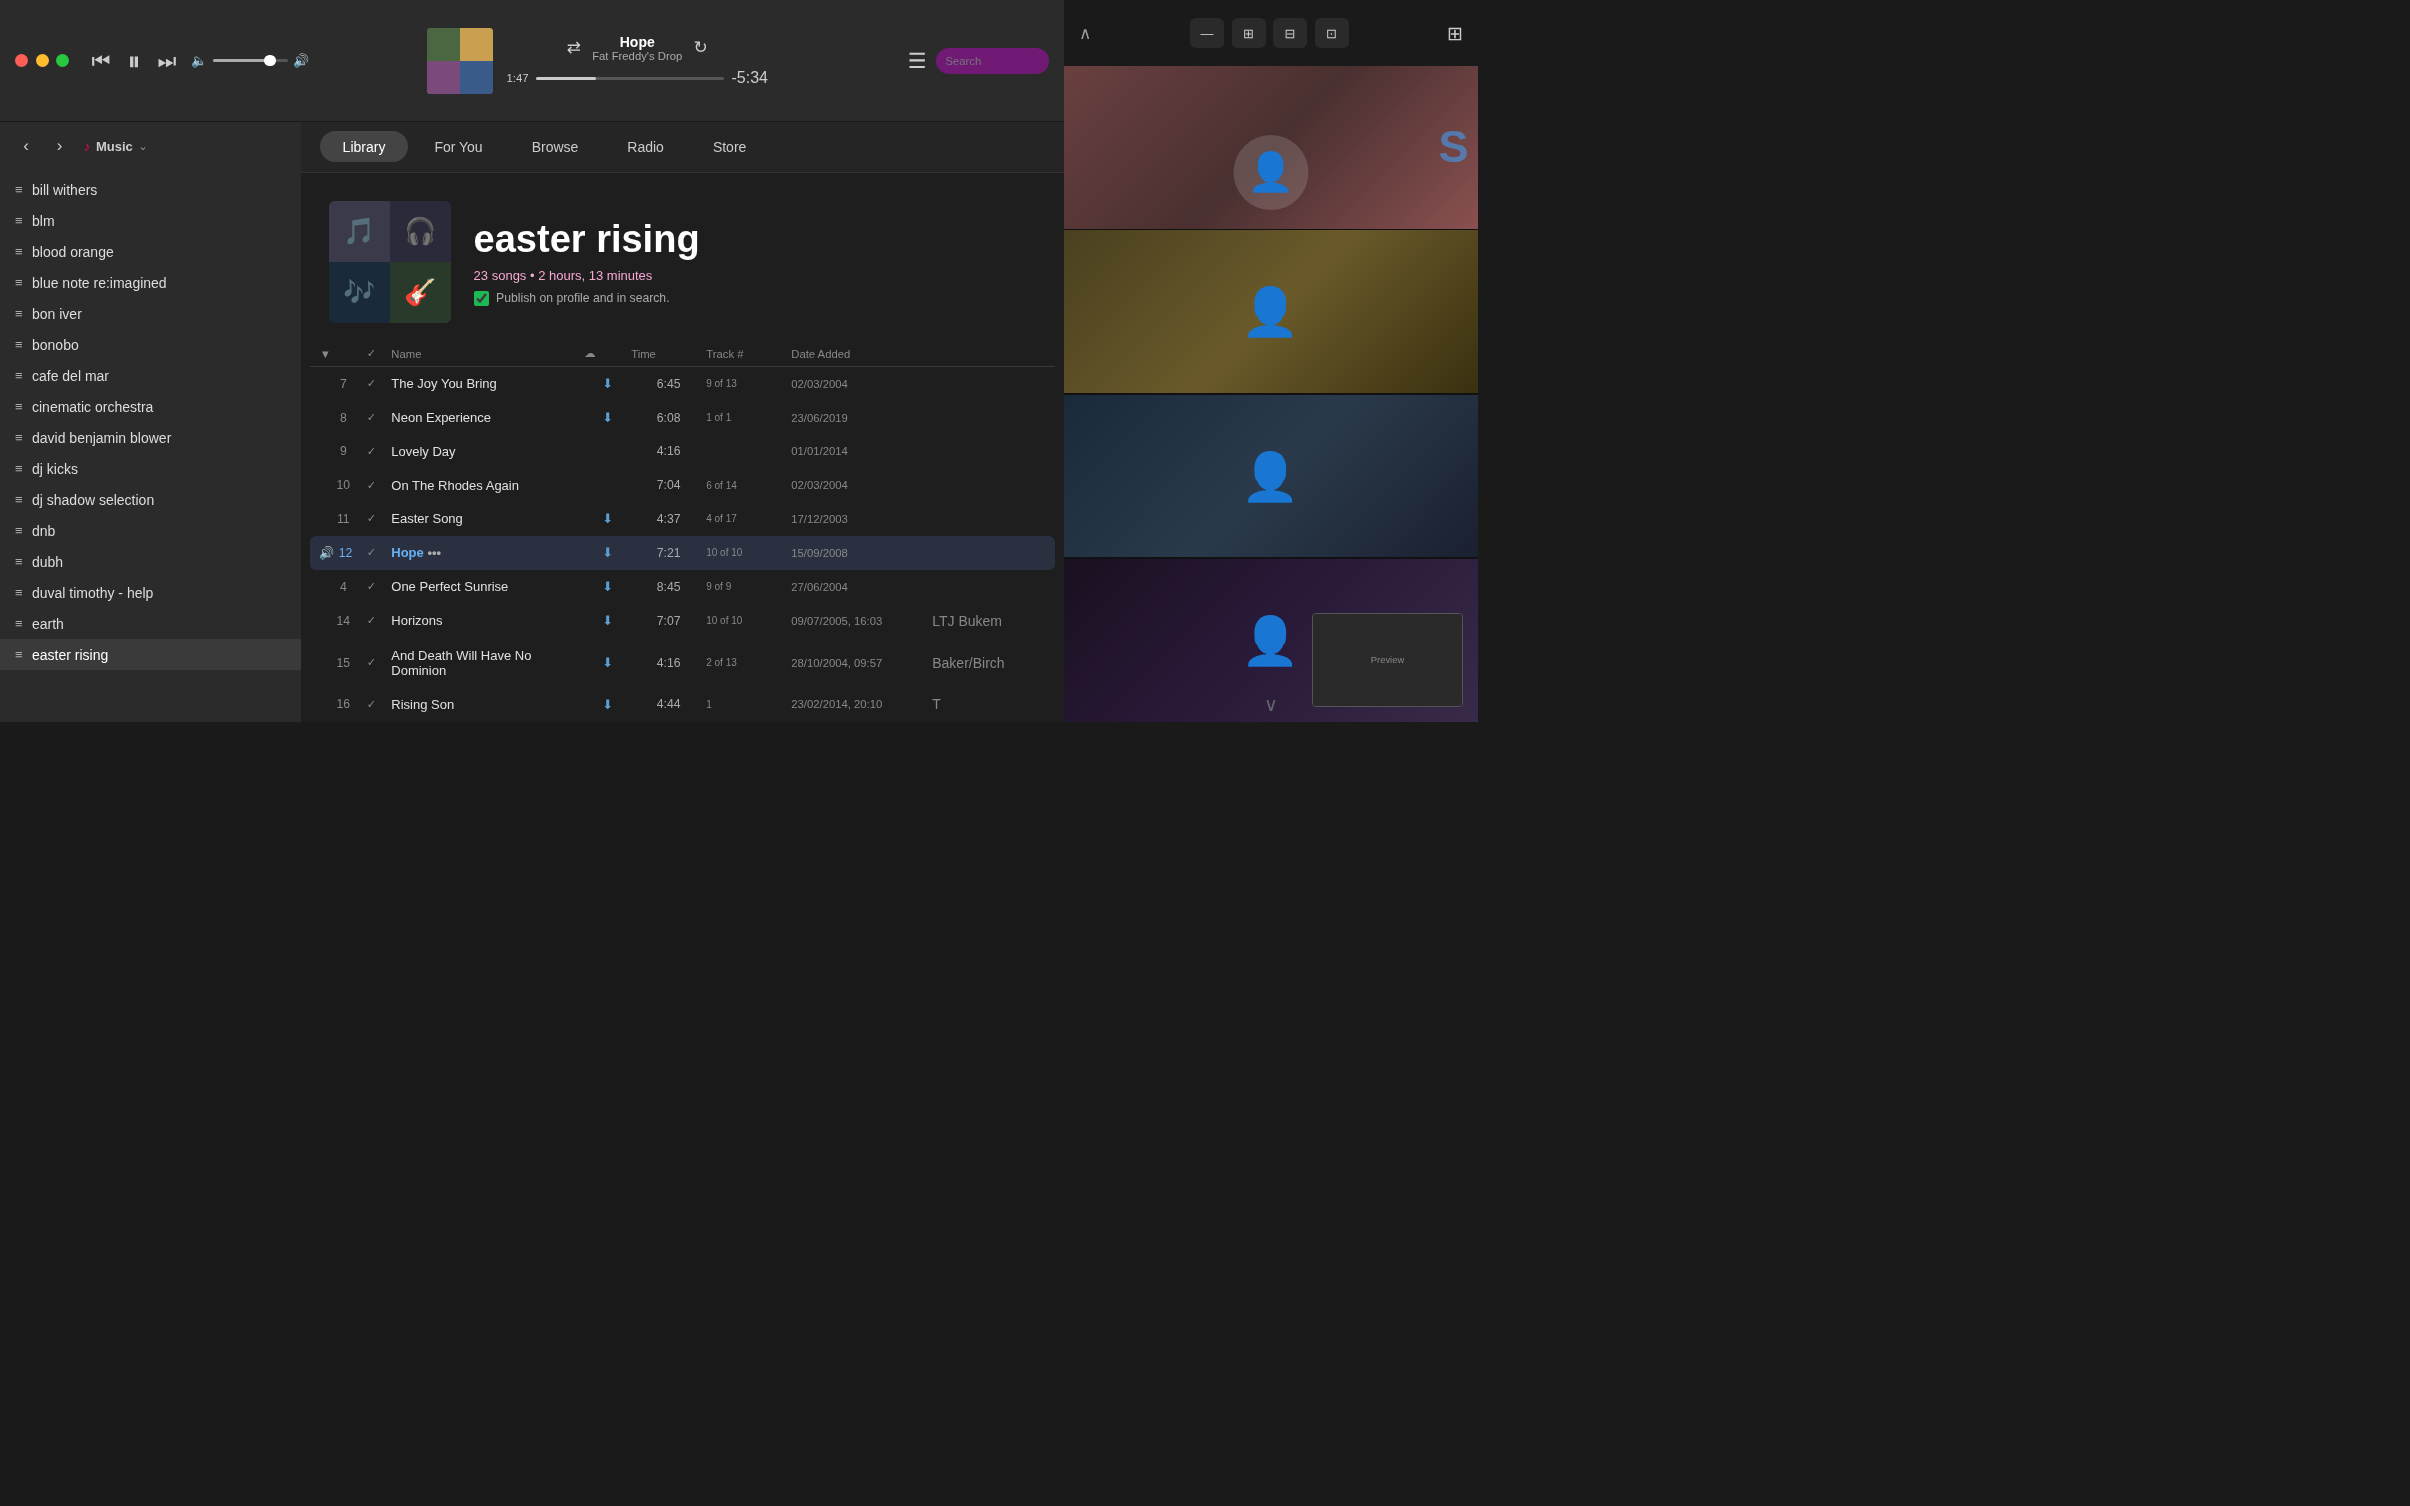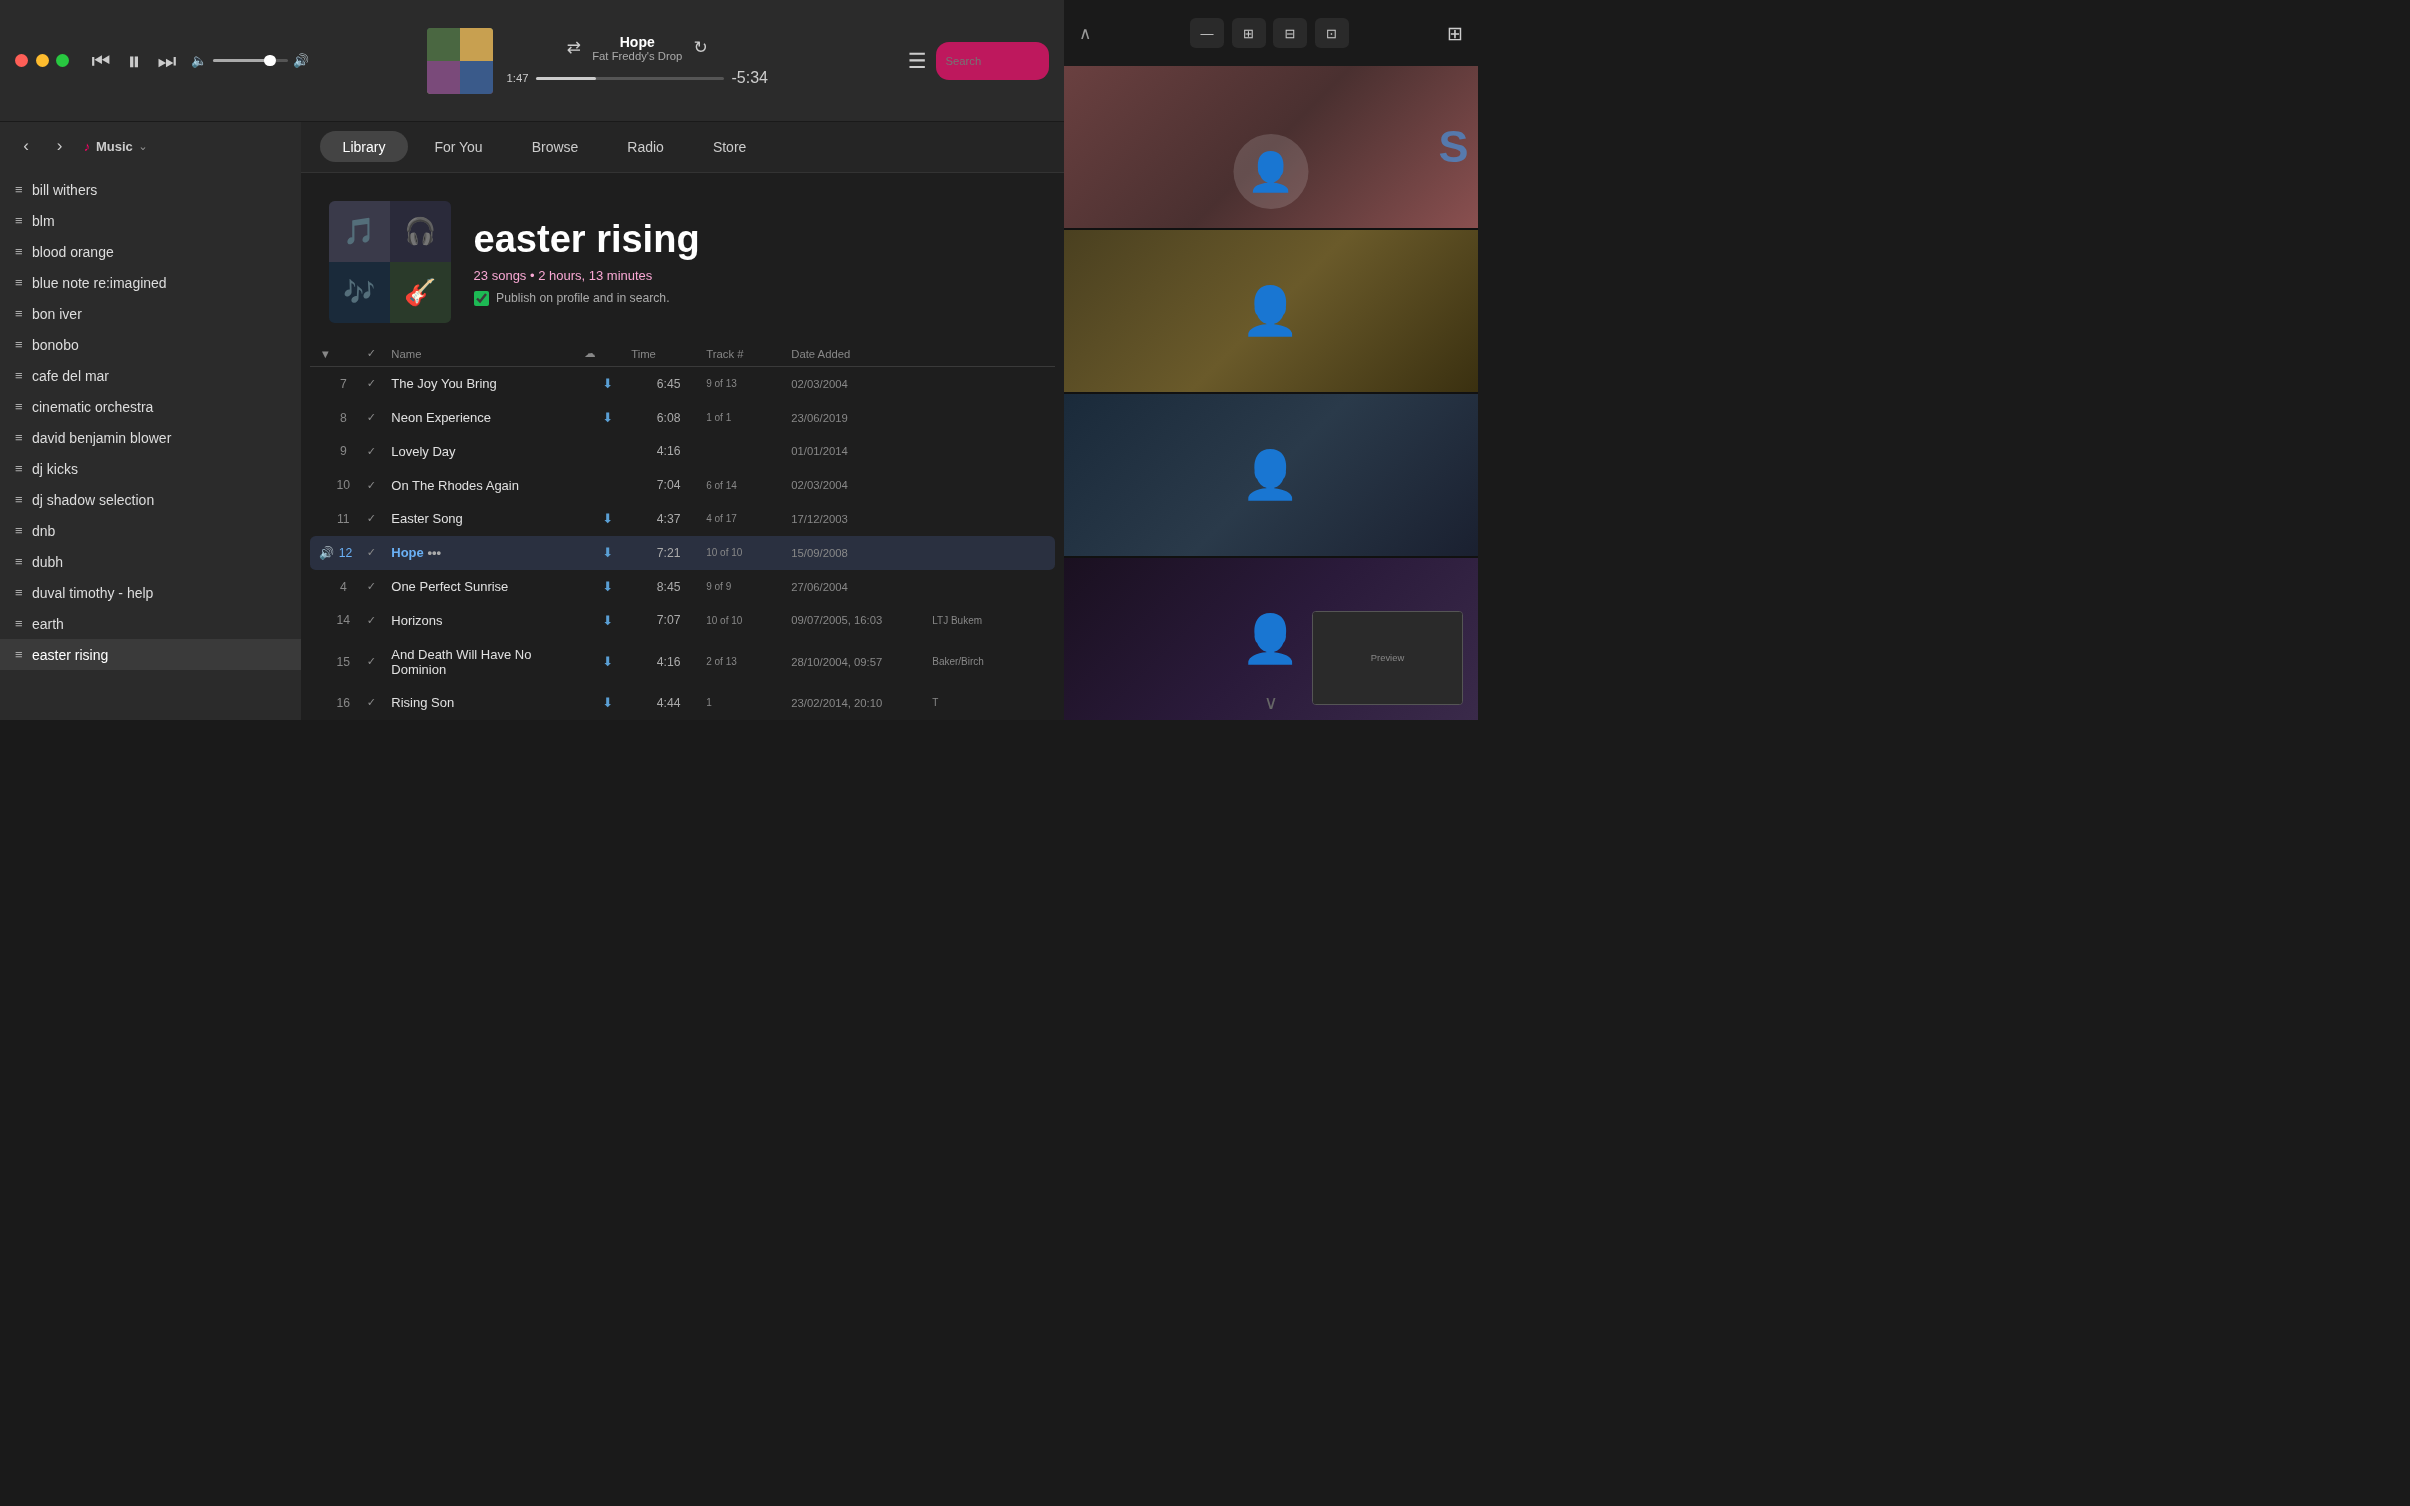--- a/index.html
+++ b/index.html
@@ -176,22 +176,22 @@
     }
     .menu-btn {
       background: none;
       border: none;
       color: #ccc;
       font-size: 21px;
       cursor: pointer;
     }
     .search-box {
       width: 113px;
-      height: 38px;
-      background: #be185d;
+      height: 26px;
+      background: #701a75;
       border: none;
       border-radius: 13px;
       padding: 0 9.4px;
       color: #ccc;
       font-size: 11.3px;
     }
 
     
     .main-area {
       display: flex;
@@ -387,21 +387,21 @@
       gap: 3.8px;
       color: #6ab0f5;
     }
     .check-mark { color: #888; font-size: 11.3px; }
     .track-name { color: #e0e0e0; font-size: 13px; }
     .track-row.playing .track-name { color: #6ab0f5; font-weight: 600; }
     .cloud-icon { color: #5a9fd4; font-size: 13px; text-align: center; }
     .track-time { color: #aaa; font-size: 12.2px; text-align: center; }
     .track-num-info { color: #888; font-size: 10px; }
     .track-date { color: #888; font-size: 11.3px; }
-    .track-extra { color: #888; font-size: 10px; }
+    .track-extra { color: #888; font-size: 14px; }
     .dots-menu { color: #aaa; font-size: 13px; }
 
     
     .video-panel {
       width: 414px;
       background: #111;
       display: flex;
       flex-direction: column;
       flex-shrink: 0;
       position: relative;

